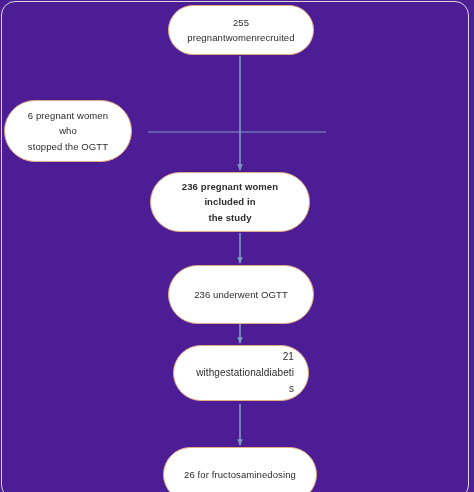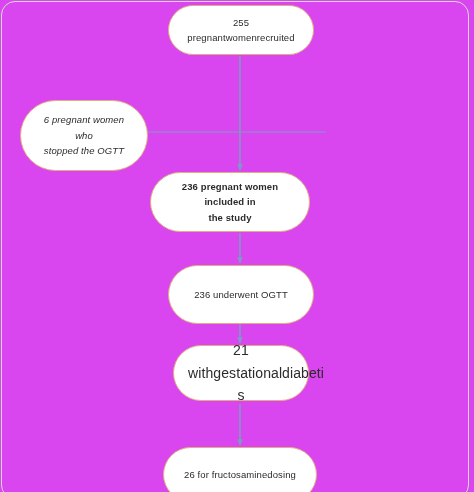--- a/index.html
+++ b/index.html
@@ -9,21 +9,21 @@
     background: #ffffff;
   }
   body {
     font-family: "Liberation Sans", sans-serif;
   }
 
   #figure {
     position: relative;
     width: 474px;
     height: 492px;
-    background: #d946ef;
+    background: #4c1d95;
     overflow: hidden;
   }
 
   
   #figure-frame {
     position: absolute;
     left: 1px;
     top: 1px;
     width: 468px;
     height: 498px;
@@ -61,29 +61,29 @@
     z-index: 2;
   }
   .node .label {
     display: block;
     width: 100%;
     white-space: pre-line;
   }
 
   
   #node-recruited   { left: 168px; top:   5px; width: 146px; height:  50px; }
-  #node-stopped     { left:  20px; top: 100px; width: 128px; height:  71px; font-style: italic; }
+  #node-stopped     { left:  4px; top: 100px; width: 128px; height:  62px; }
   #node-denied      { left: 325px; top: 100px; width: 130px; height:  62px; }
   #node-included    { left: 150px; top: 172px; width: 160px; height:  60px; font-weight: bold; }
   #node-ogtt        { left: 168px; top: 265px; width: 146px; height:  59px; }
   #node-gdm         { left: 173px; top: 345px; width: 136px; height:  56px; }
   #node-fructosamine{ left: 163px; top: 447px; width: 154px; height:  55px; }
 
   
-  #node-gdm .label { font-size: 14px; }
+  #node-gdm .label { font-size: 10px; text-align: right; }
 </style>
 </head>
 <body>
 
 <div id="figure">
 
   <div id="figure-frame"></div>
 
   <svg id="connectors" viewBox="0 0 474 492" xmlns="http://www.w3.org/2000/svg">
     <defs>

